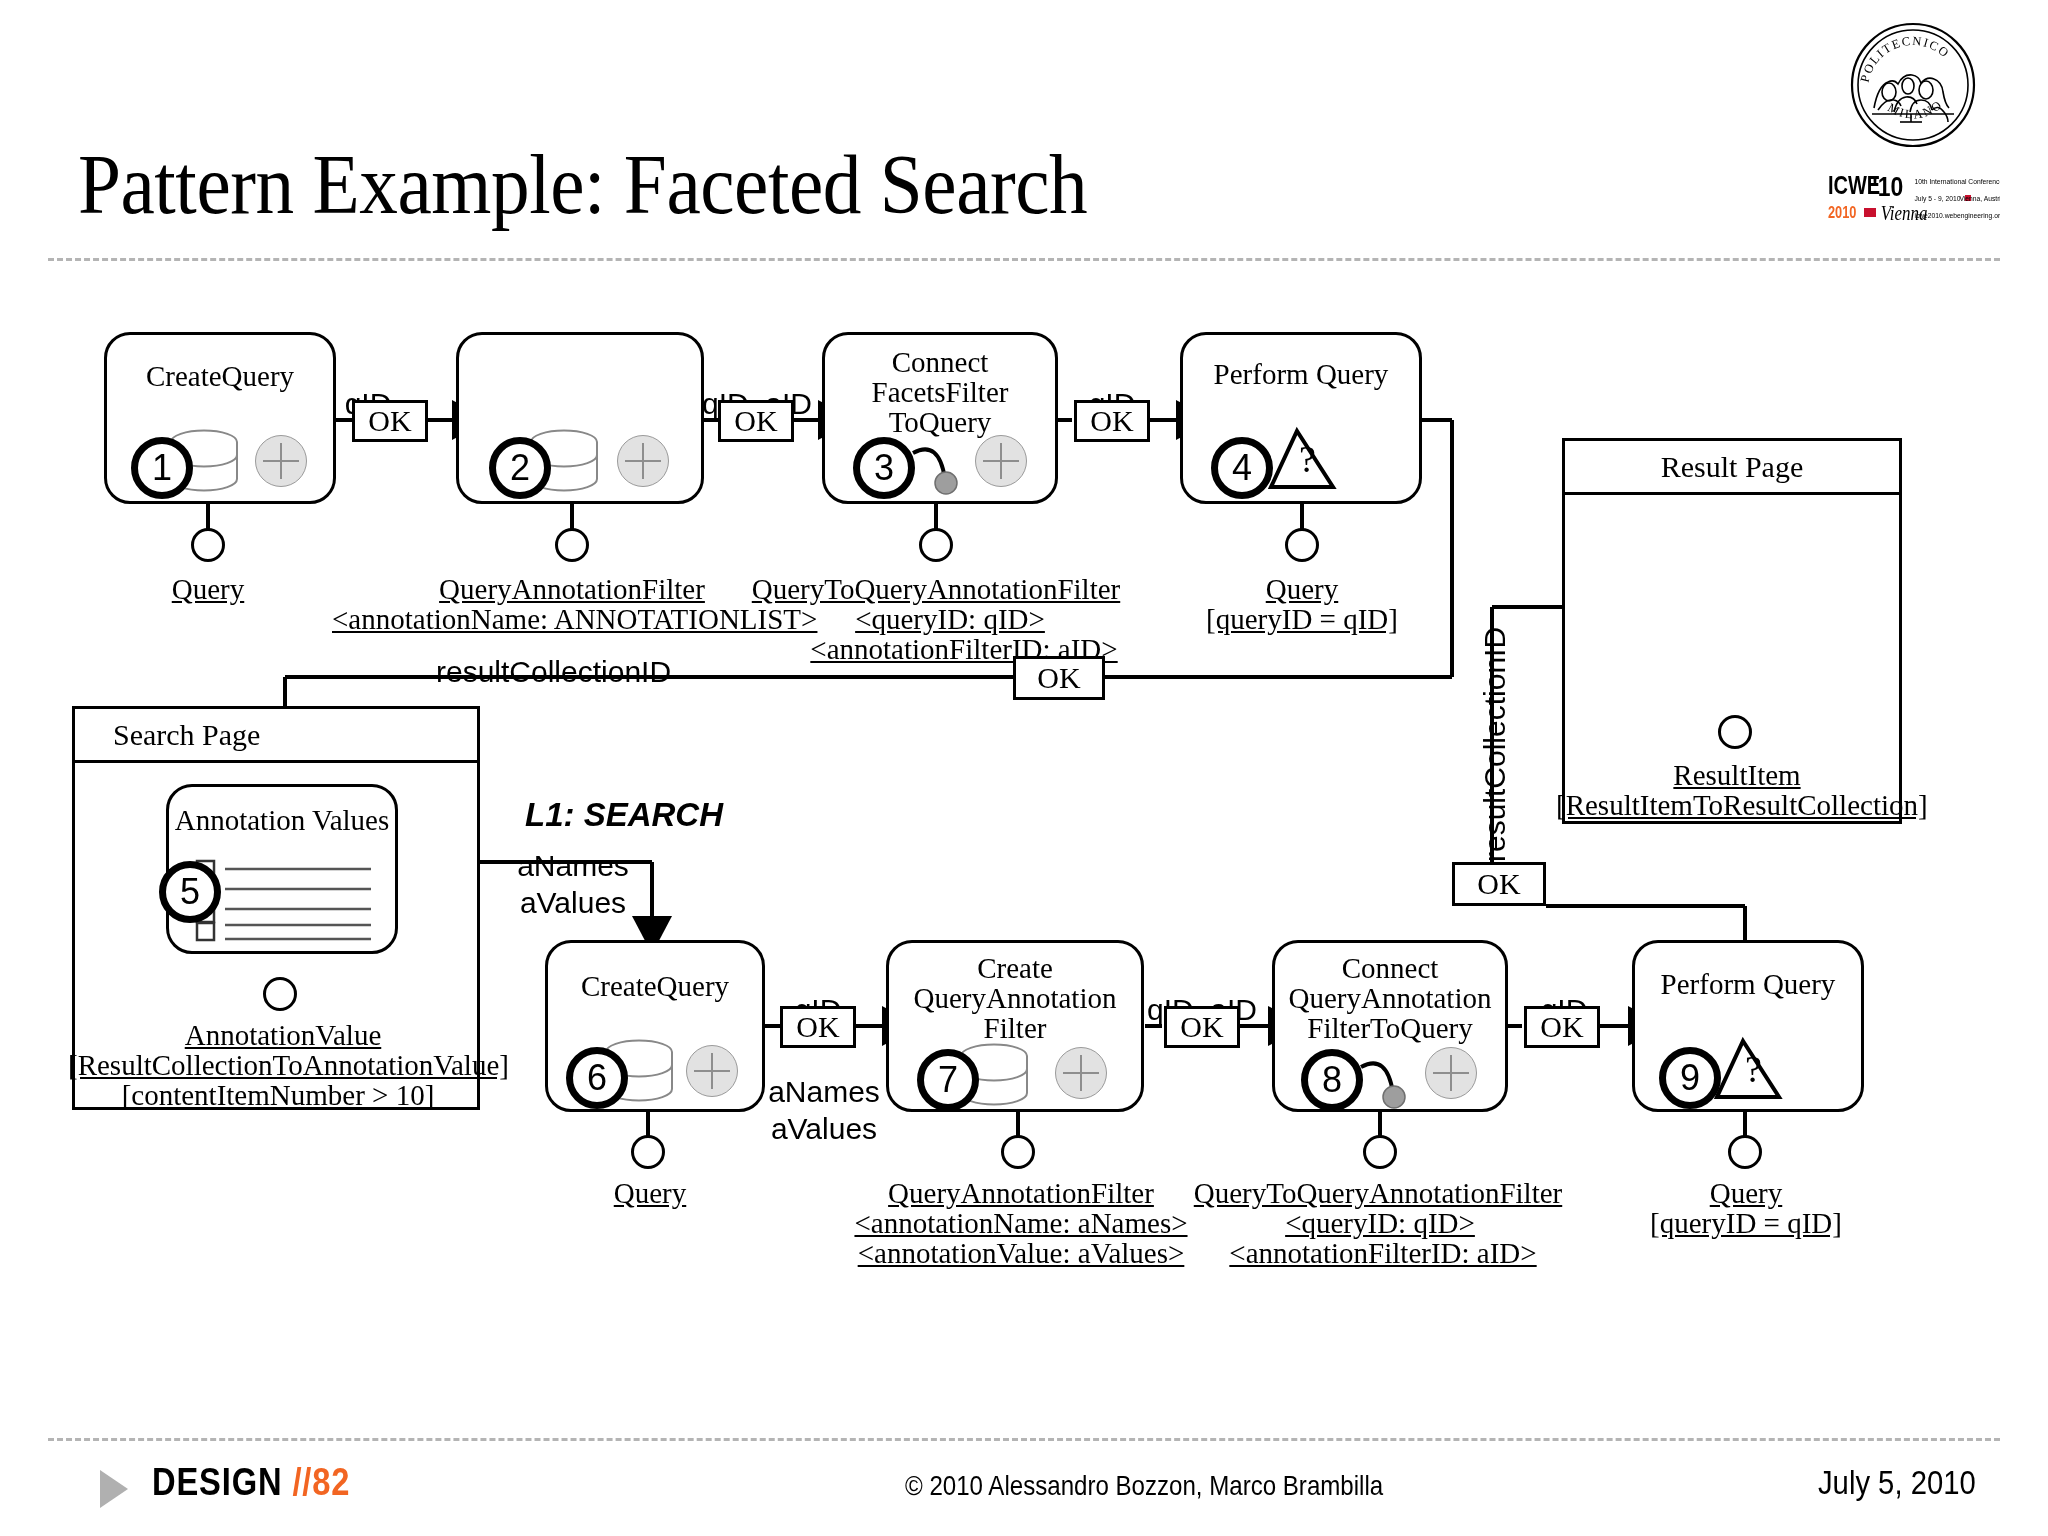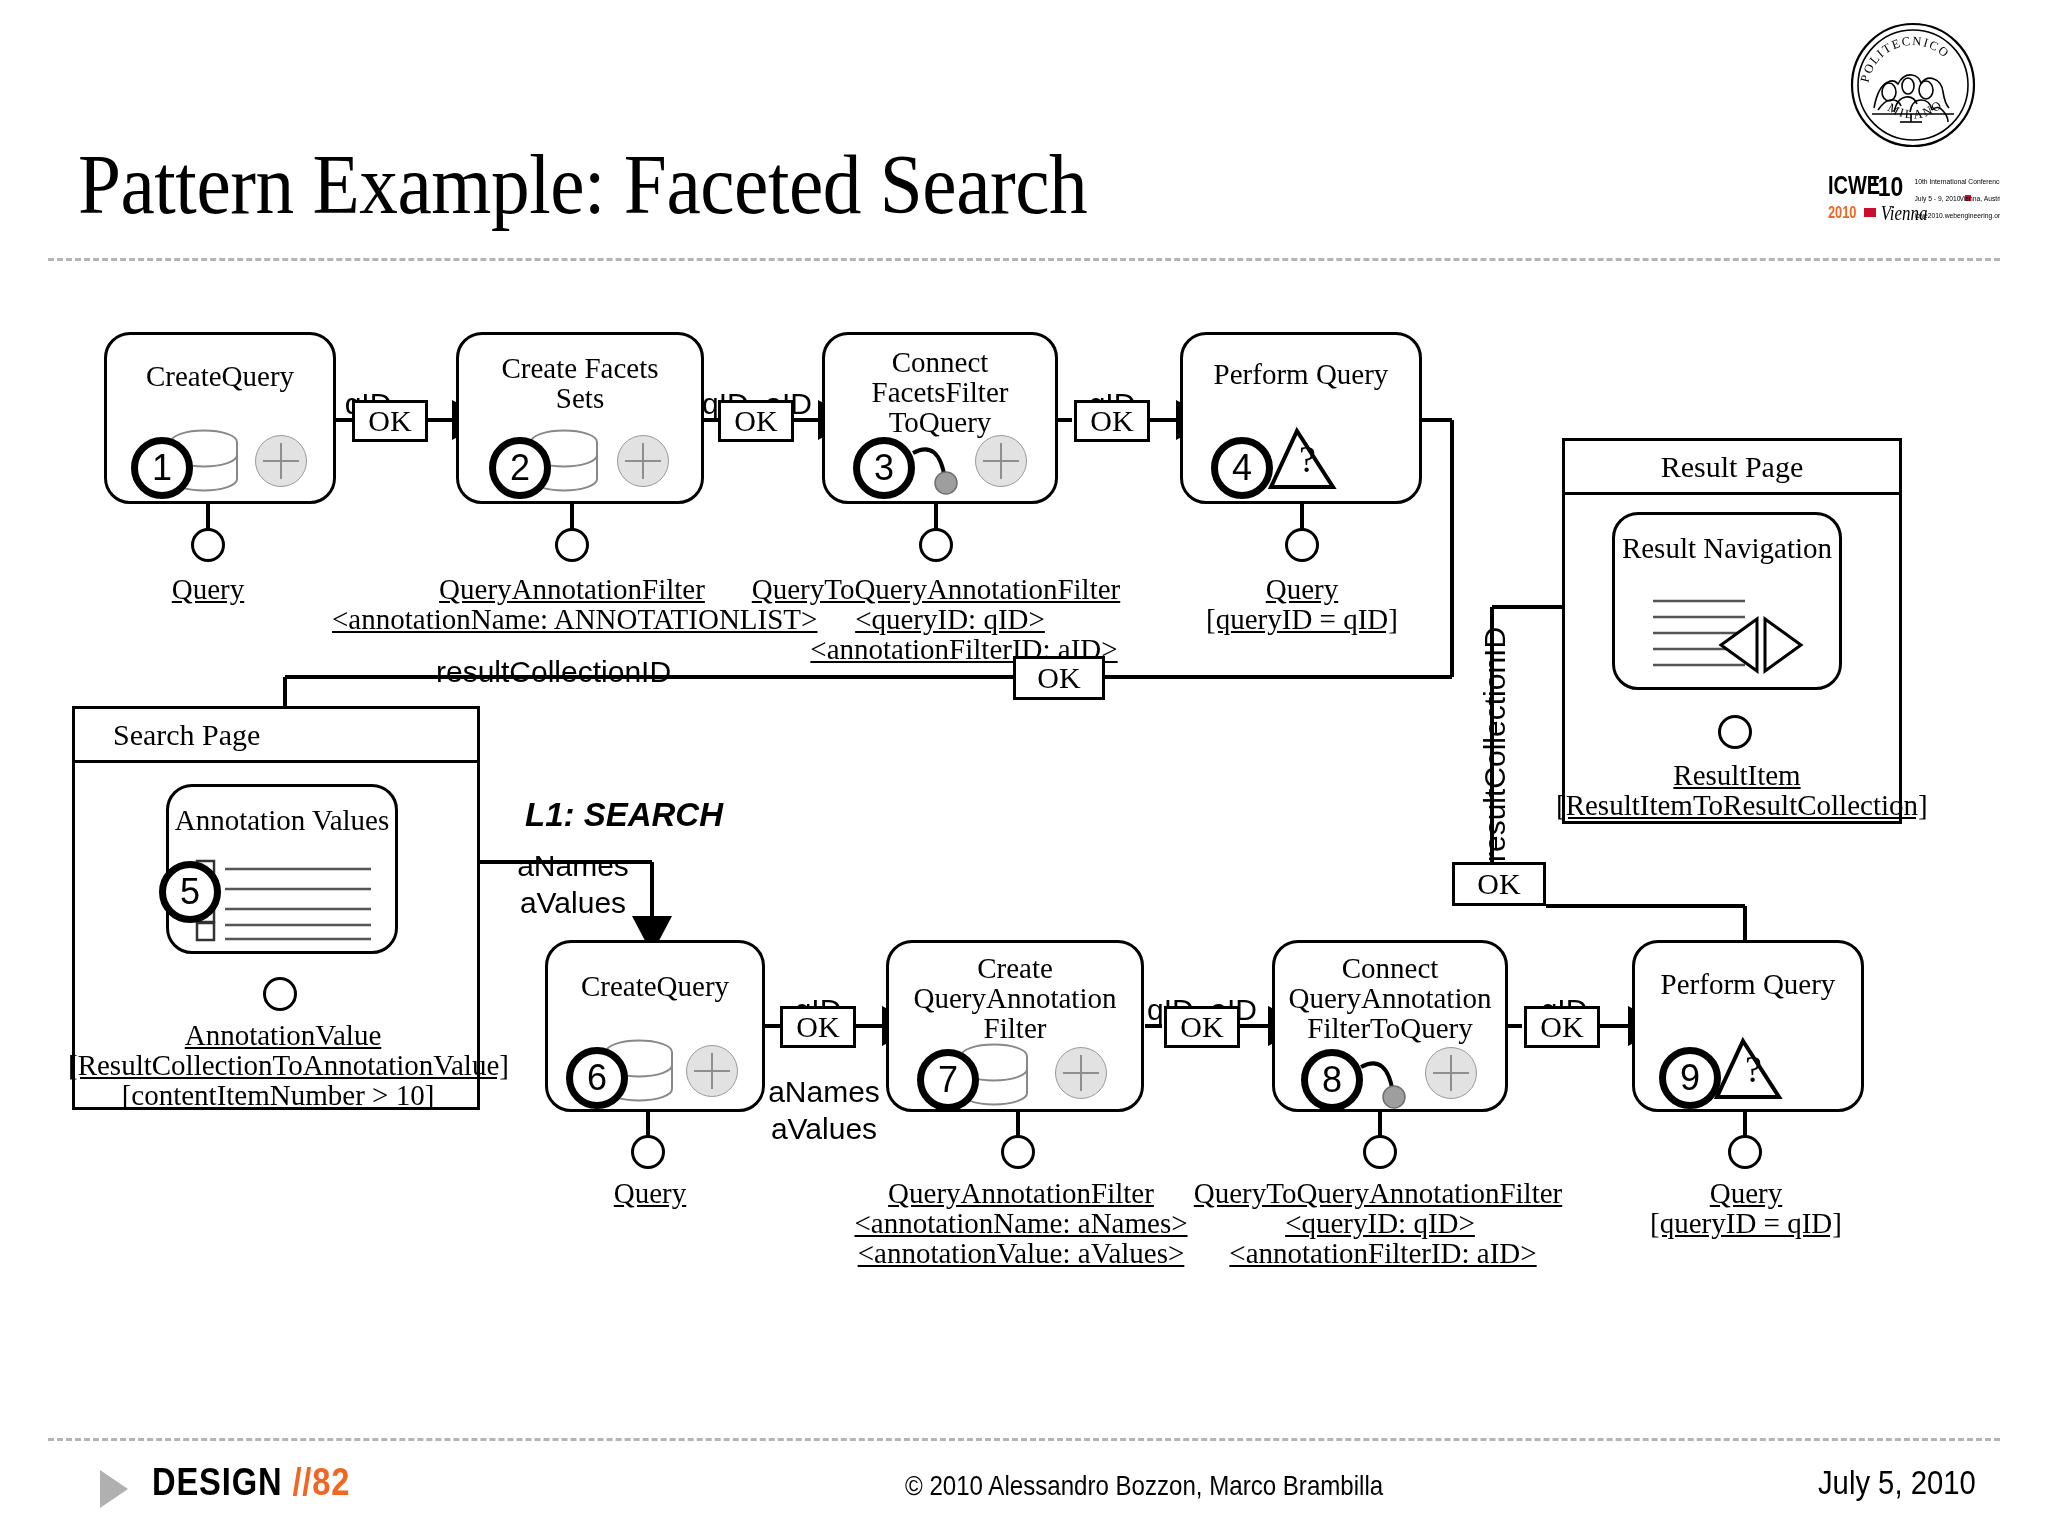--- a/index.html
+++ b/index.html
@@ -266,22 +266,20 @@
       <div class="pluscircle" style="left:148px; top:100px;"></div>
       <div class="badge" style="left:24px; top:102px;">1</div>
     </div>
     <div class="port" style="left:191px; top:528px;"></div>
     <div class="lbl" style="left:58px; top:574px; width:300px;">Query</div>
 
     <div class="lbl-sans" style="left:312px; top:372px; width:112px;">qID</div>
     <div class="okbox" style="left:352px; top:400px; width:76px; height:42px;">OK</div>
 
     <div class="opbox" style="left:456px; top:332px; width:248px; height:172px;">
-      <div class="caption" style="top:18px; white-space:pre-line;">Create Facets
-Sets</div>
       <svg class="cyl" style="left:70px; top:94px;" viewBox="0 0 70 64">
         <ellipse cx="35" cy="13" rx="33" ry="11.5" fill="#fff" stroke="#888" stroke-width="2"></ellipse>
         <path d="M2 13 V50 a33 11.5 0 0 0 66 0 V13" fill="#fff" stroke="#888" stroke-width="2"></path>
         <path d="M2 26 a33 11.5 0 0 0 66 0" fill="none" stroke="#888" stroke-width="2"></path>
       </svg>
       <div class="pluscircle" style="left:158px; top:100px;"></div>
       <div class="badge" style="left:30px; top:102px;">2</div>
     </div>
     <div class="port" style="left:555px; top:528px;"></div>
     <div class="lbl" style="left:342px; top:574px; width:460px;">QueryAnnotationFilter</div>
@@ -319,34 +317,20 @@
     </div>
     <div class="port" style="left:1285px; top:528px;"></div>
     <div class="lbl" style="left:1182px; top:574px; width:240px;">Query</div>
     <div class="lbl" style="left:1162px; top:604px; width:280px;">[queryID = qID]</div>
 
     <div class="lbl-sans" style="left:436px; top:640px; width:220px;">resultCollectionID</div>
     <div class="okbox" style="left:1013px; top:656px; width:92px; height:44px;">OK</div>
 
     <div class="pagebox" style="left:1562px; top:438px; width:340px; height:386px;">
       <div class="pagehdr">Result Page</div>
-    </div>
-    <div class="opbox" style="left:1612px; top:512px; width:230px; height:178px;">
-      <div class="caption" style="top:18px;">Result Navigation</div>
-      <svg style="position:absolute; left:32px; top:78px; width:172px; height:84px;" viewBox="0 0 172 84">
-        <g stroke="#555" stroke-width="2.4">
-          <line x1="6" y1="8" x2="98" y2="8"></line>
-          <line x1="6" y1="24" x2="98" y2="24"></line>
-          <line x1="6" y1="40" x2="98" y2="40"></line>
-          <line x1="6" y1="56" x2="98" y2="56"></line>
-          <line x1="6" y1="72" x2="98" y2="72"></line>
-        </g>
-        <polygon points="110,26 110,78 74,52" fill="#fff" stroke="#000" stroke-width="3"></polygon>
-        <polygon points="118,26 118,78 154,52" fill="#fff" stroke="#000" stroke-width="3"></polygon>
-      </svg>
     </div>
     <div class="port" style="left:1718px; top:715px;"></div>
     <div class="lbl" style="left:1612px; top:760px; width:250px;">ResultItem</div>
     <div class="lbl" style="left:1508px; top:790px; width:350px;margin-left:48px;">[ResultItemToResultCollection]</div>
 
     <div class="vert-lbl" style="left:1478px; top:862px;">resultCollectionID</div>
     <div class="okbox" style="left:1452px; top:862px; width:94px; height:44px;">OK</div>
 
     <div class="pagebox" style="left:72px; top:706px; width:408px; height:404px;">
       <div class="pagehdr" style="justify-content:flex-start; padding-left:38px;">Search Page</div>

